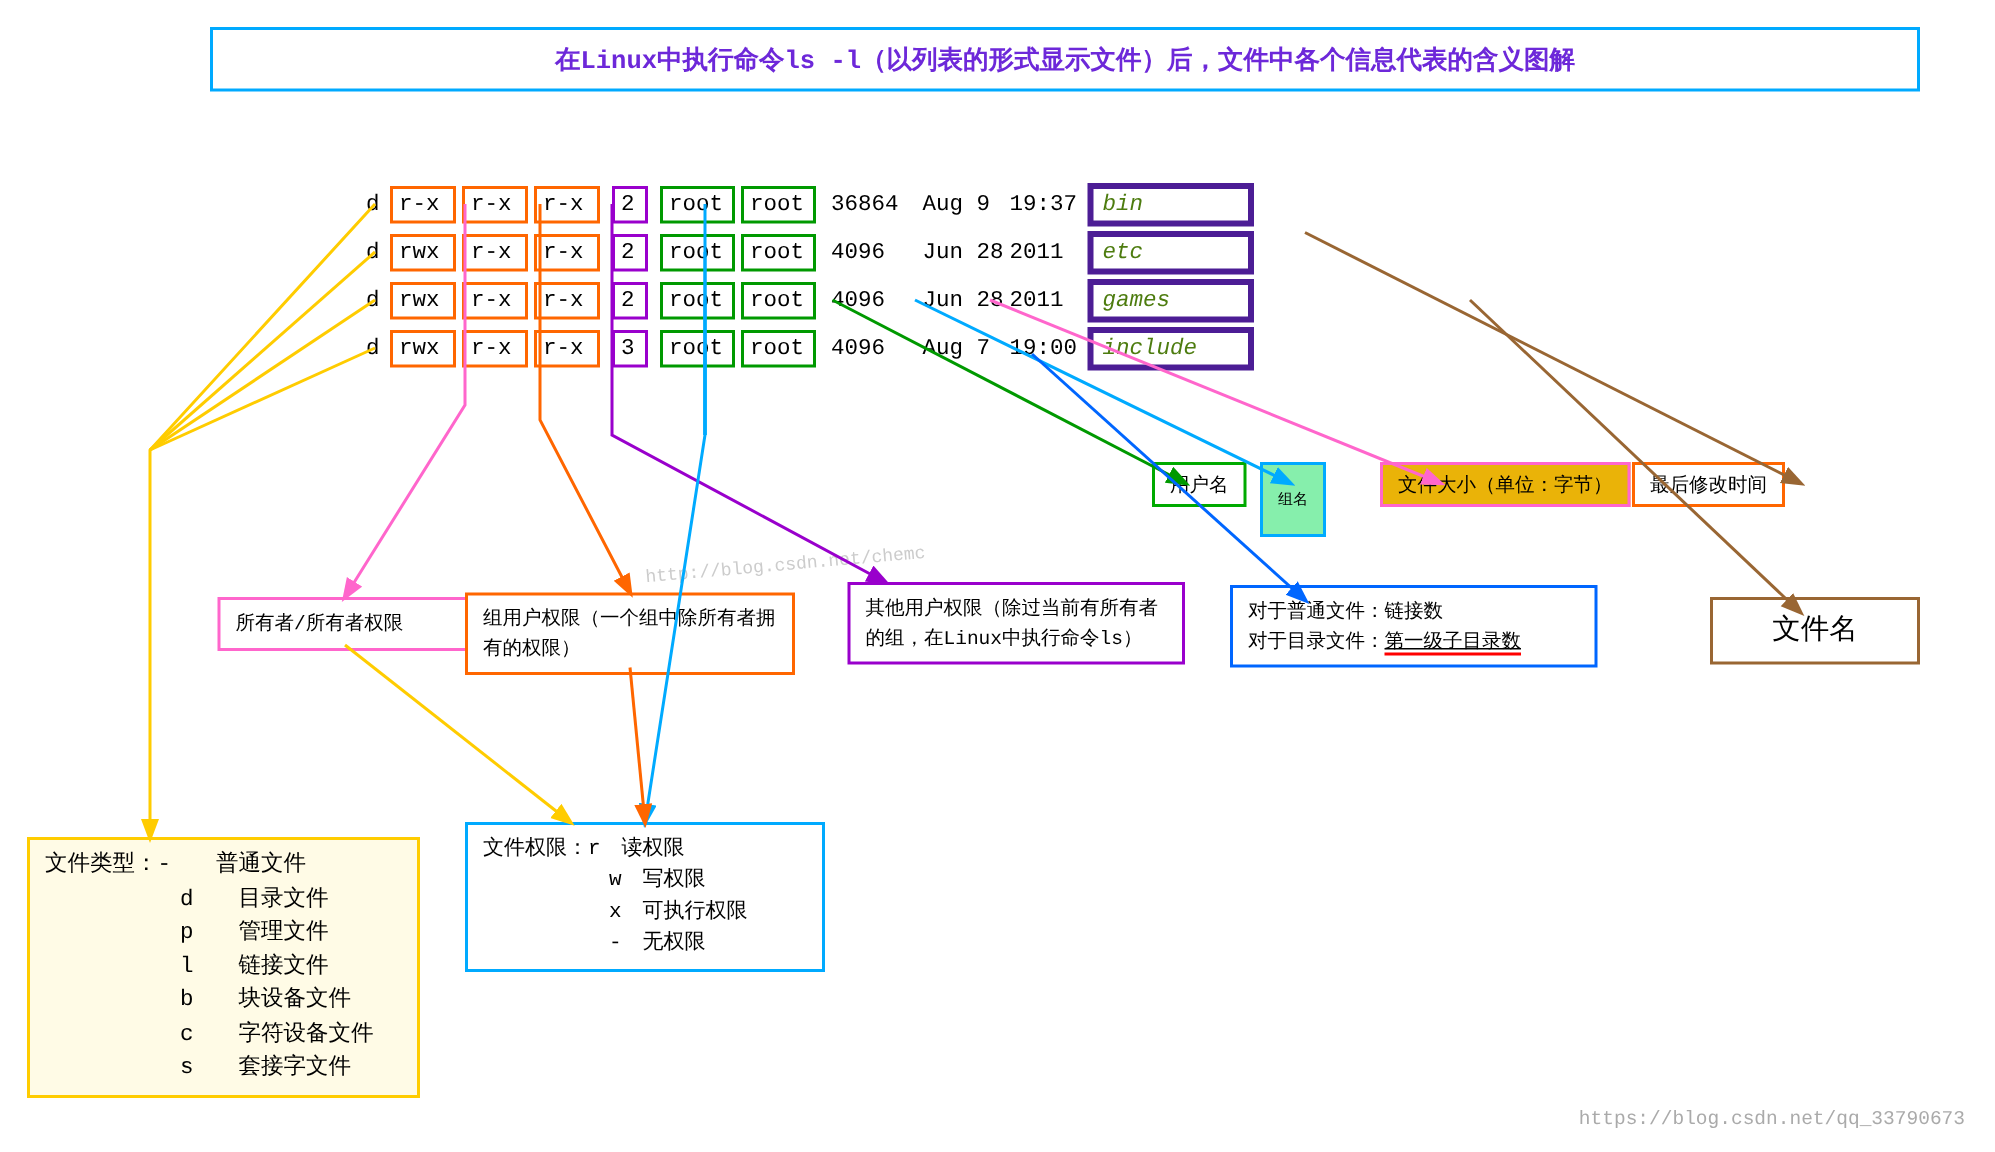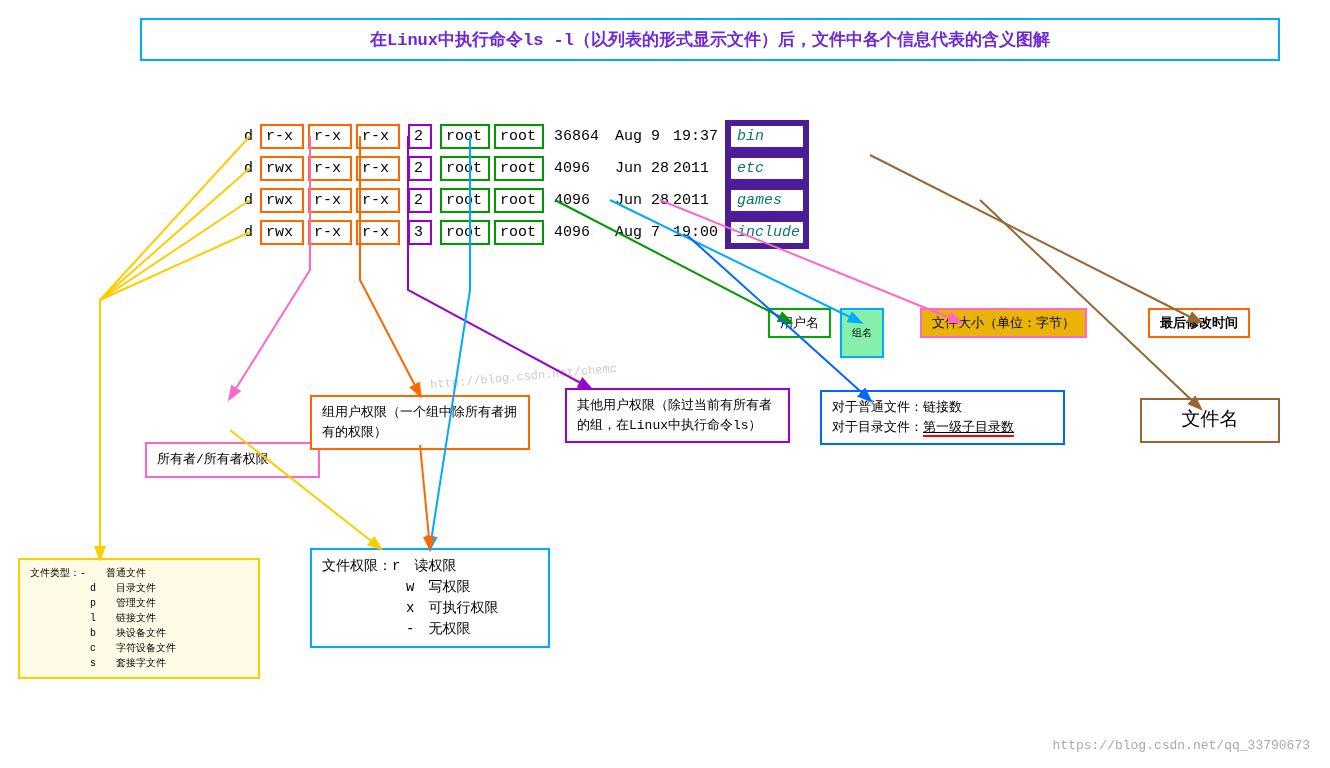--- a/index.html
+++ b/index.html
@@ -51,46 +51,45 @@
     .cell-perm1 { width: 44px; border: 2px solid #ff6600; color: #000; margin: 0 2px; }
     .cell-perm2 { width: 44px; border: 2px solid #ff6600; color: #000; margin: 0 2px; }
     .cell-perm3 { width: 44px; border: 2px solid #ff6600; color: #000; margin: 0 2px; }
     .cell-links { width: 24px; border: 2px solid #9900cc; color: #000; margin: 0 6px; }
     .cell-user { width: 50px; border: 2px solid #009900; color: #000; margin: 0 2px; }
     .cell-group { width: 50px; border: 2px solid #009900; color: #000; margin: 0 2px; }
     .cell-size { width: 55px; color: #000; margin: 0 4px; }
     .cell-month { width: 34px; color: #000; margin: 0 2px; }
     .cell-day { width: 20px; color: #000; }
     .cell-time { width: 50px; color: #000; margin: 0 2px; }
-    .cell-name { width: 84px; color: #0f766e; font-style: italic; margin: 0 4px; border: 6px solid #4c1d95; padding: 2px 6px; }
+    .cell-name { width: 111px; color: #4d7c0f; font-style: italic; margin: 0 4px; border: 4px solid #4c1d95; padding: 2px 6px; }
 
     
     .anno-box {
       position: absolute;
       border: 2px solid;
       padding: 6px 10px;
       font-size: 13px;
       background: #fff;
       line-height: 1.5;
     }
 
     .box-filetype {
       left: 18px; top: 558px;
       border-color: #ffcc00;
       background: #fffbe6;
-      width: 242px;
-      font-size: 10px;
+      width: 262px;
+      font-size: 15px;
     }
 
     .box-owner {
       left: 145px; top: 398px;
       border-color: #ff66cc;
       width: 175px;
       font-size: 13px;
-      margin-top: 44px;
     }
 
     .box-group-perm {
       left: 310px; top: 395px;
       border-color: #ff6600;
       width: 220px;
       font-size: 13px;
     }
 
     .box-other-perm {
@@ -144,26 +143,25 @@
       position: absolute;
       left: 920px; top: 308px;
       border: 2px solid #ff66cc;
       padding: 4px 10px;
       font-size: 13px;
       background: #eab308;
     }
 
     .box-modtime {
       position: absolute;
-      left: 1148px; top: 308px;
+      left: 1088px; top: 308px;
       border: 2px solid #ff6600;
       padding: 4px 10px;
       font-size: 13px;
       background: #fff;
-      font-weight: bold;
     }
 
     
     .arrows-svg {
       position: absolute;
       top: 0; left: 0;
       width: 1330px;
       height: 768px;
       pointer-events: none;
     }

